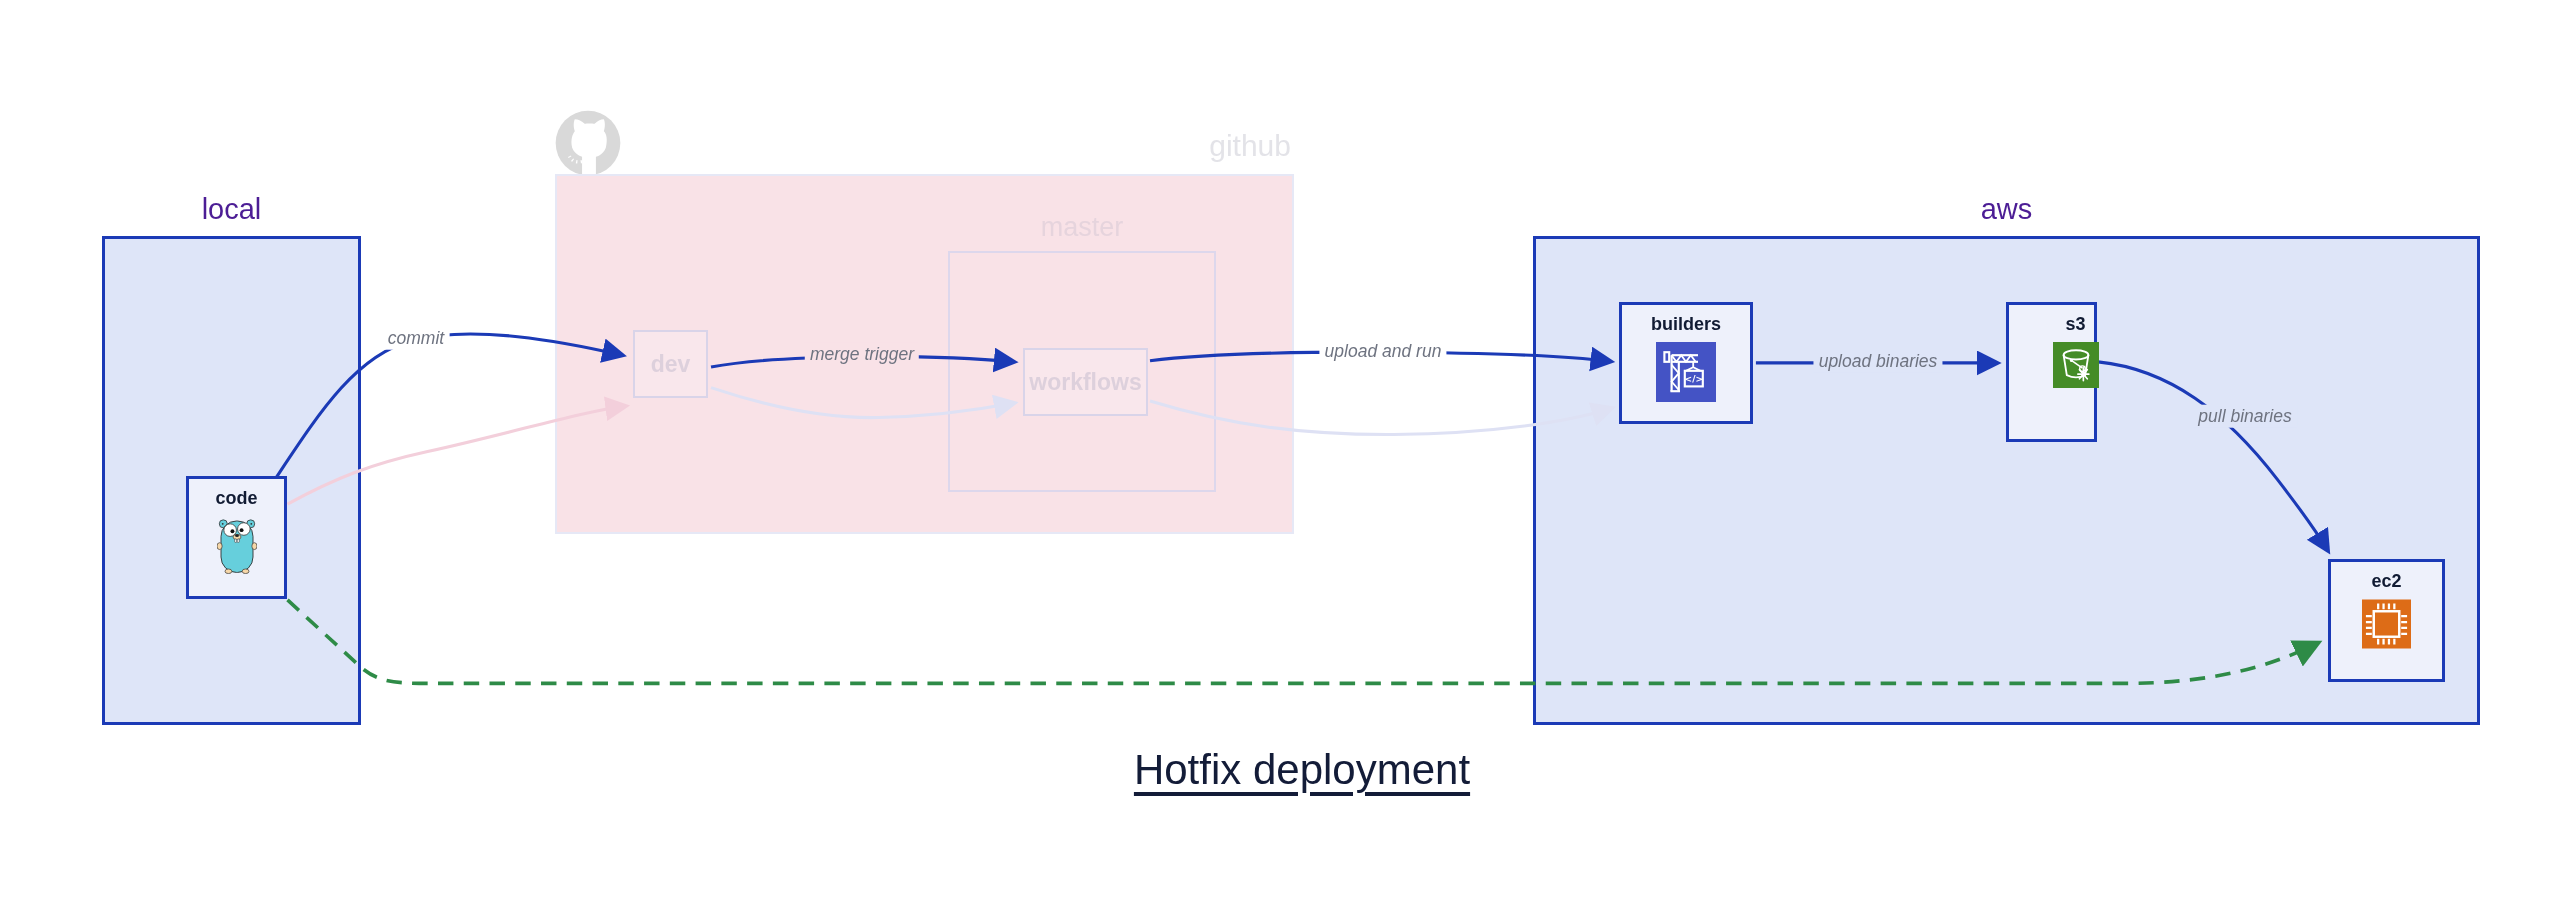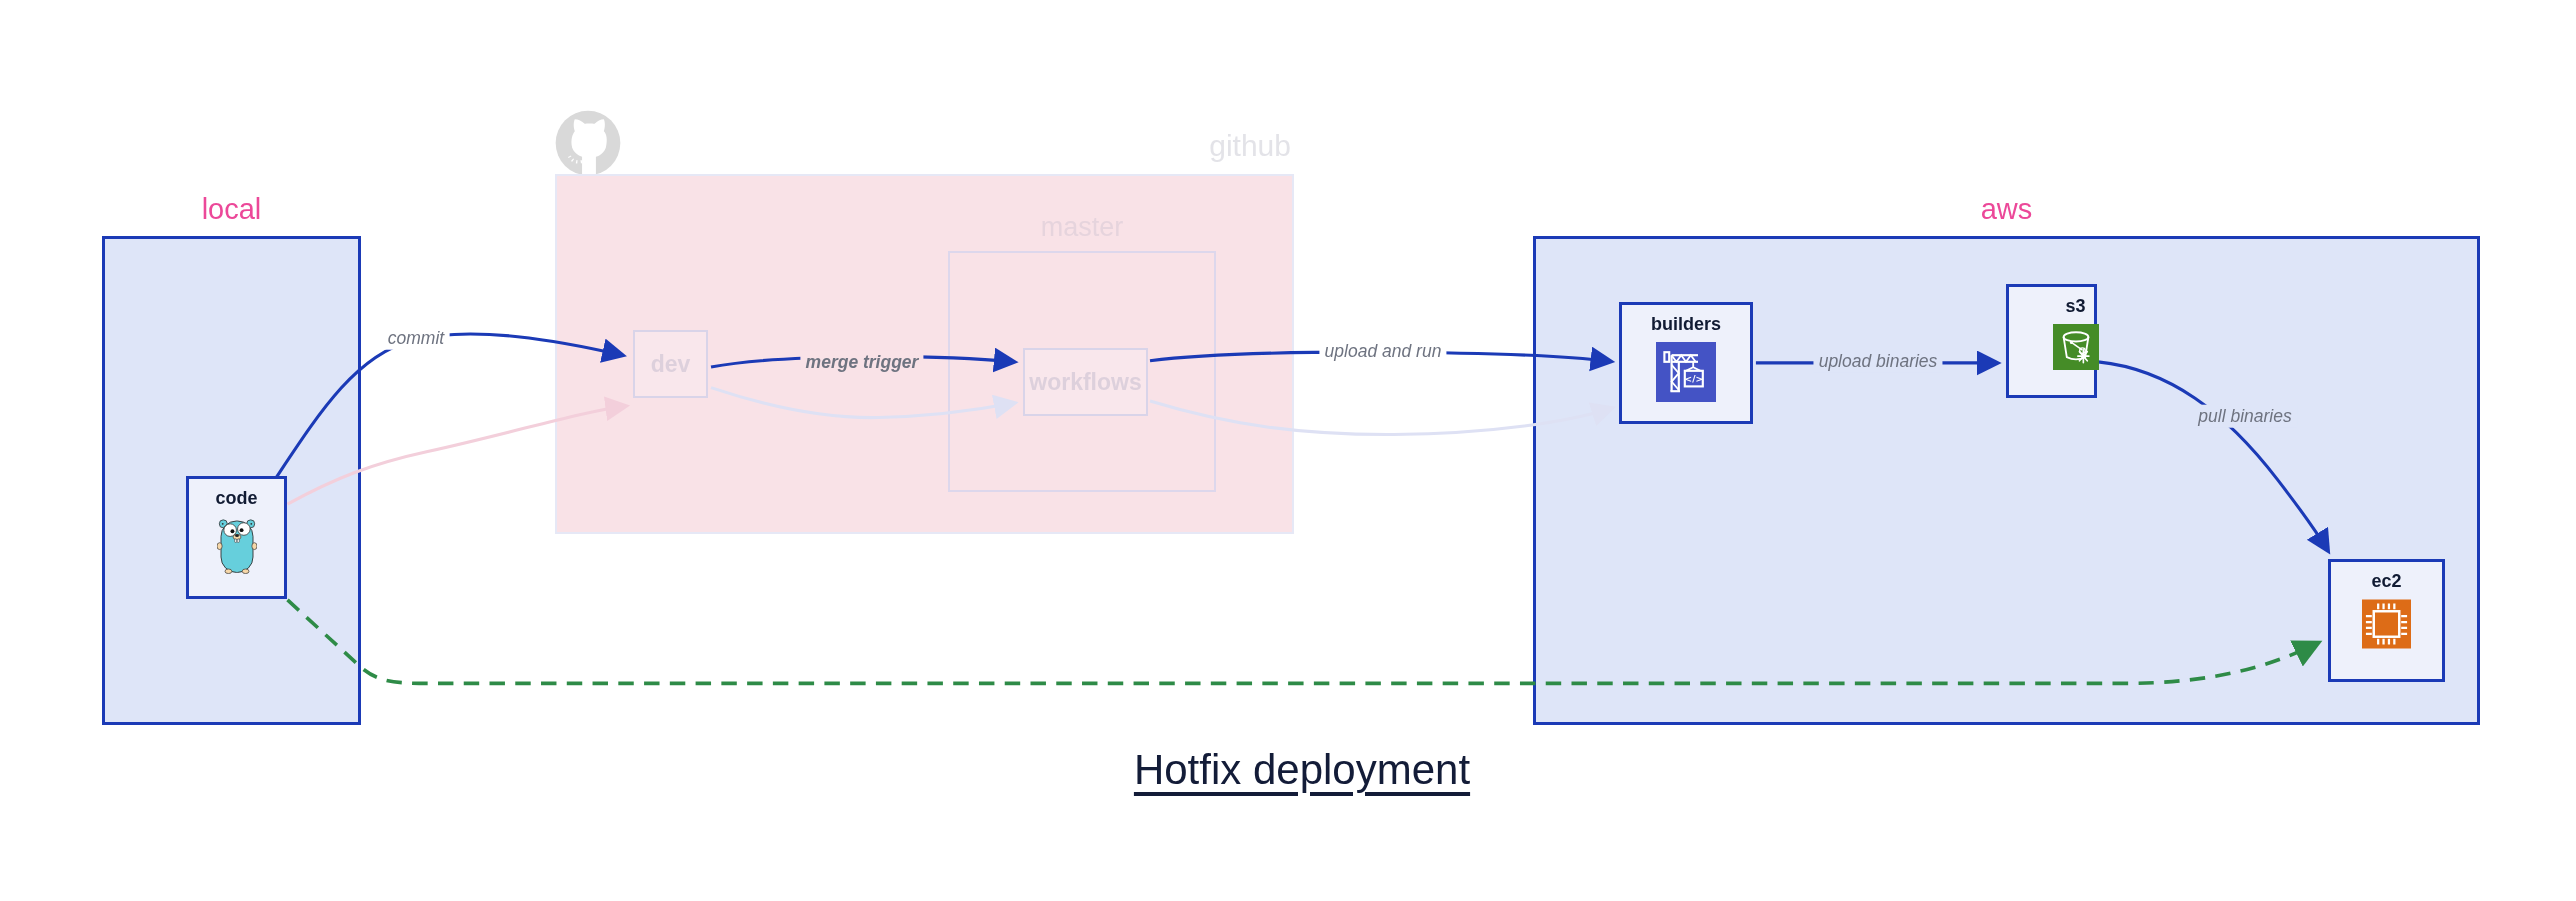--- a/index.html
+++ b/index.html
@@ -4,21 +4,21 @@
 <style>
   html,body{margin:0;padding:0;background:#ffffff;}
   .canvas{
     position:relative;width:2604px;height:902px;background:#ffffff;overflow:hidden;
     font-family:"Liberation Sans","DejaVu Sans",sans-serif;color:#131c38;
   }
   .abs{position:absolute;}
   
   .group-blue{background:#dee5f8;border:3.1px solid #1b3ab6;box-sizing:border-box;}
   .group-pink{background:#f9e2e7;border:2.1px solid #e6e8f6;box-sizing:border-box;}
-  .group-label{font-size:29px;text-align:center;color:#ec4899;line-height:36px;}
+  .group-label{font-size:29px;text-align:center;color:#4c1d95;line-height:36px;}
   .github-label{font-size:30px;color:#e3e3e8;text-align:right;line-height:36px;}
   .master-box{border:2.1px solid #ddd7ec;box-sizing:border-box;background:transparent;}
   .master-label{font-size:27px;color:#e6d4dd;text-align:center;line-height:31px;}
   
   .node{background:#eef1fb;border:3.1px solid #1b3ab6;box-sizing:border-box;
         display:flex;flex-direction:column;align-items:center;}
   .node-label{font-weight:bold;font-size:18px;margin-top:9.3px;color:#111b33;}
   .node-faded{background:#f9e7ec;border:2.1px solid #d9d4e9;box-sizing:border-box;
         display:flex;align-items:center;justify-content:center;}
   .node-faded .node-label{margin:0;color:#ddd0dc;font-size:23px;}
@@ -141,21 +141,21 @@
         <path d="M26,22 L26,82 M38,33 L38,82" stroke="#fff" stroke-width="3.6" fill="none"></path>
         <path d="M26,38 L38,52 L26,66 L38,80" stroke="#fff" stroke-width="3" fill="none"></path>
         <path d="M24,82 L40,82" stroke="#fff" stroke-width="3.6"></path>
         <path d="M62,33 L62,42 M50,48 L62,42 L74,48" stroke="#fff" stroke-width="3" fill="none"></path>
         <rect x="48" y="48" width="30" height="26" fill="none" stroke="#fff" stroke-width="3.6"></rect>
         <text x="63" y="66" font-size="15" font-weight="bold" fill="#fff" text-anchor="middle" font-family="DejaVu Sans, sans-serif">&lt;/&gt;</text>
       </svg>
     </div>
   </div>
 
-  <div class="abs node" style="left:2006px;top:284px;width:91px;height:114px;padding-left:48px;">
+  <div class="abs node" style="left:2006px;top:302px;width:91px;height:140px;padding-left:48px;">
     <div class="node-label">s3</div>
     <div class="node-icon">
       <svg width="46" height="46" viewBox="0 0 100 100">
         <rect x="0" y="0" width="100" height="100" fill="#458c27"></rect>
         <ellipse cx="50" cy="28" rx="27" ry="10" fill="none" stroke="#fff" stroke-width="4"></ellipse>
         <path d="M23,28 L30,72 Q50,82 70,72 L77,28" fill="none" stroke="#fff" stroke-width="4"></path>
         <path d="M40,40 L64,57" stroke="#fff" stroke-width="3.4"></path>
         <circle cx="40" cy="40" r="3.4" fill="#fff"></circle>
         <circle cx="64" cy="58" r="6" fill="none" stroke="#fff" stroke-width="3"></circle>
         <g stroke="#fff" stroke-width="3.6" stroke-linecap="round">
@@ -178,21 +178,21 @@
           <path d="M33,80 L33,92 M44,80 L44,92 M55,80 L55,92 M66,80 L66,92"></path>
           <path d="M8,34 L20,34 M8,46 L20,46 M8,58 L20,58 M8,70 L20,70"></path>
           <path d="M80,34 L92,34 M80,46 L92,46 M80,58 L92,58 M80,70 L92,70"></path>
         </g>
         <rect x="24" y="24" width="52" height="52" fill="none" stroke="#fff" stroke-width="5"></rect>
       </svg>
     </div>
   </div>
 
   <div class="abs edge-label bg-white" style="left:416px;top:338px;">commit</div>
-  <div class="abs edge-label bg-pink" style="left:862px;top:362px;font-weight:bold;">merge trigger</div>
+  <div class="abs edge-label bg-pink" style="left:862px;top:354px;">merge trigger</div>
   <div class="abs edge-label bg-white" style="left:1383px;top:351px;">upload and run</div>
   <div class="abs edge-label bg-blue" style="left:1878px;top:361px;">upload binaries</div>
   <div class="abs edge-label bg-blue" style="left:2245px;top:416px;">pull binaries</div>
 
   <div class="abs title">
     <span>Hotfix deployment</span>
   </div>
 
 </div>
 

